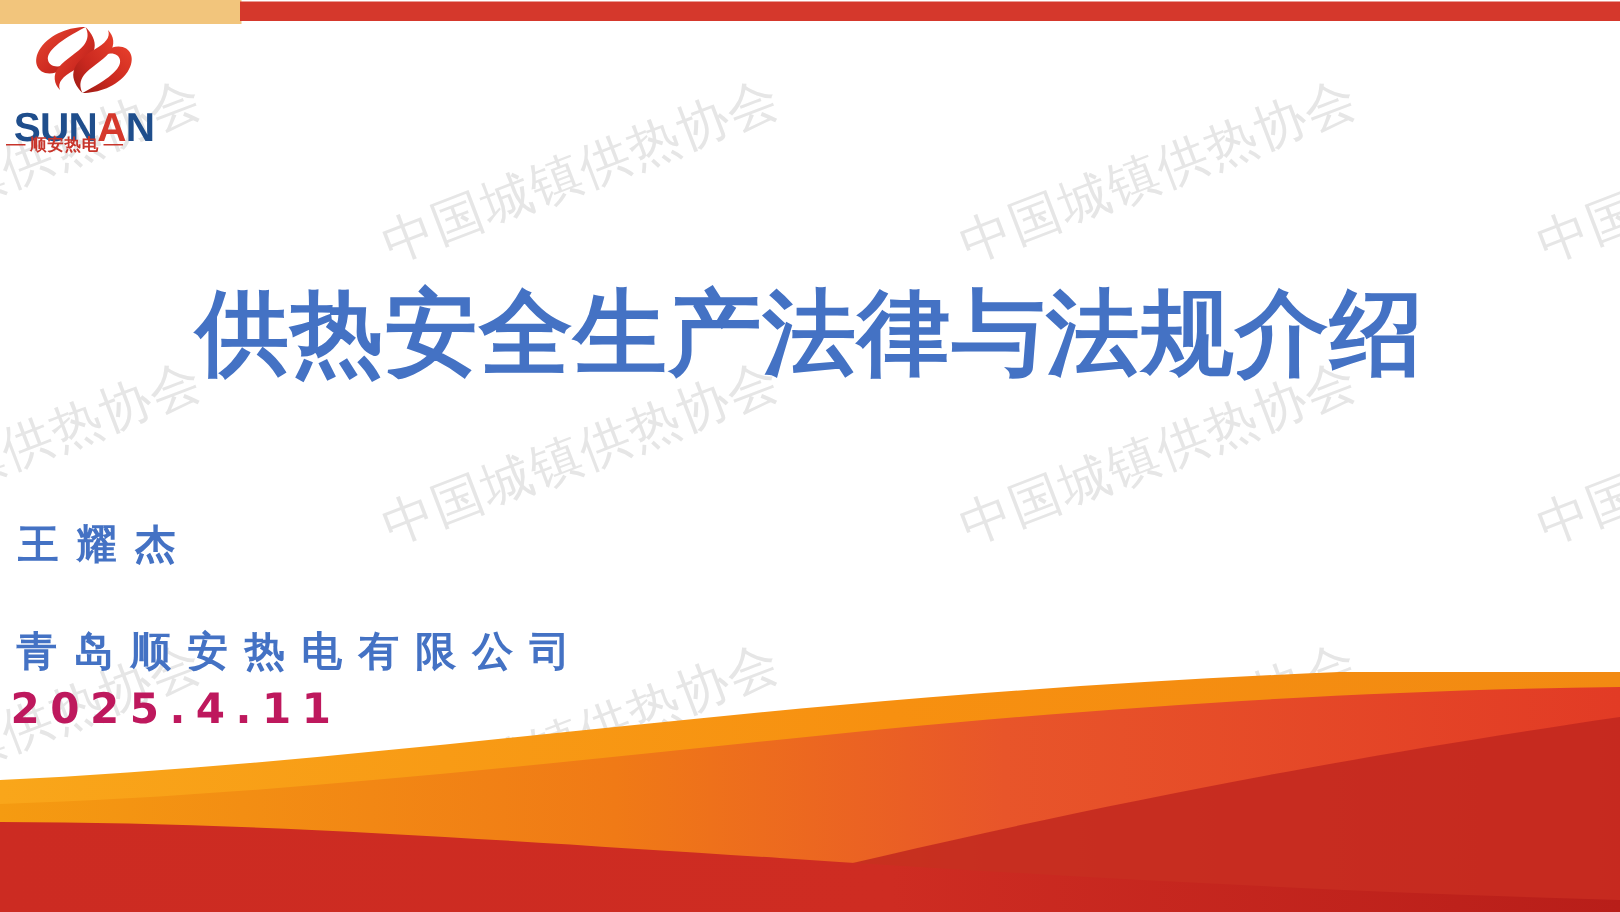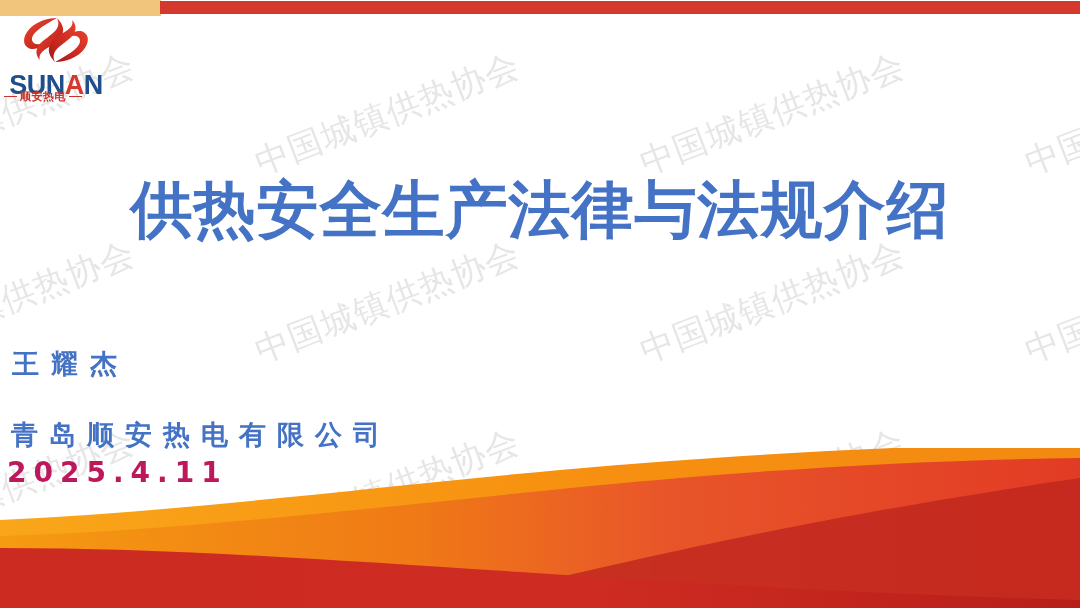--- a/index.html
+++ b/index.html
@@ -96,21 +96,21 @@
     font-weight: bold;
     letter-spacing: 0.5px;
     color: #C8342A;
     line-height: 1;
     white-space: nowrap;
   }
 
   
   #title {
     position: absolute;
-    left: 0; top: 168px;
+    left: 0; top: 180px;
     width: 1080px;
     text-align: center;
     font-family: "DejaVu Sans", "Liberation Sans", sans-serif;
     font-size: 62px;
     font-weight: 600;
     letter-spacing: 1px;
     color: #4472C4;
     z-index: 10;
     white-space: nowrap;
   }

